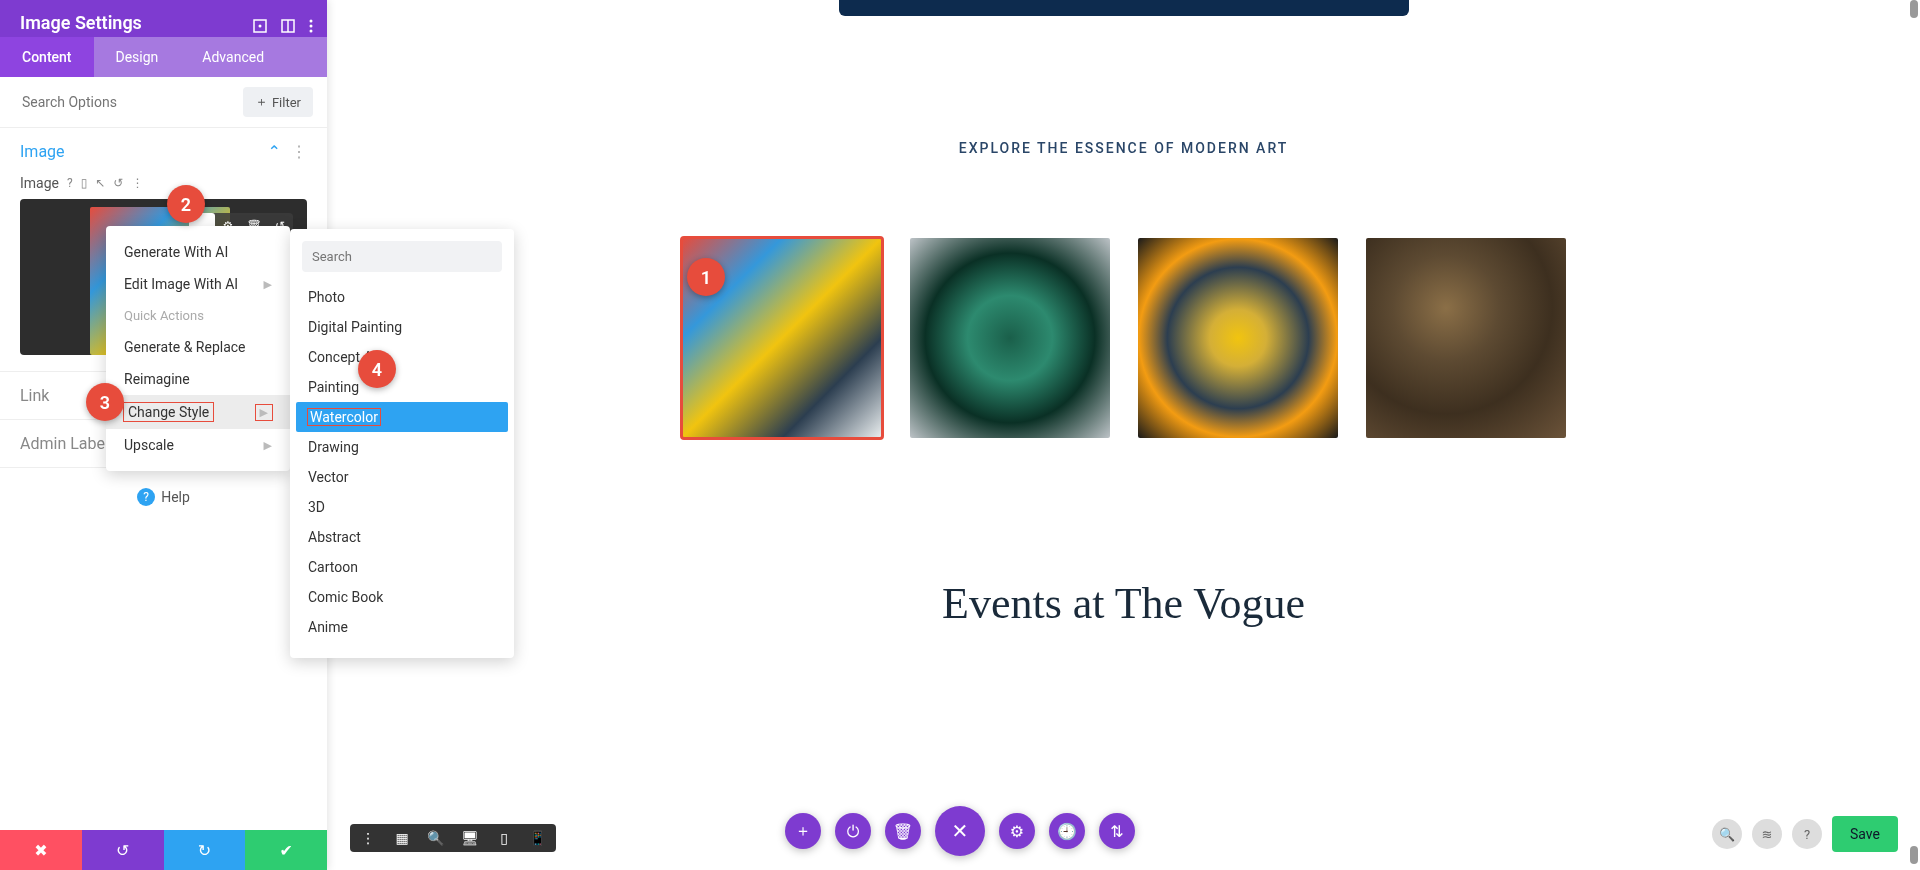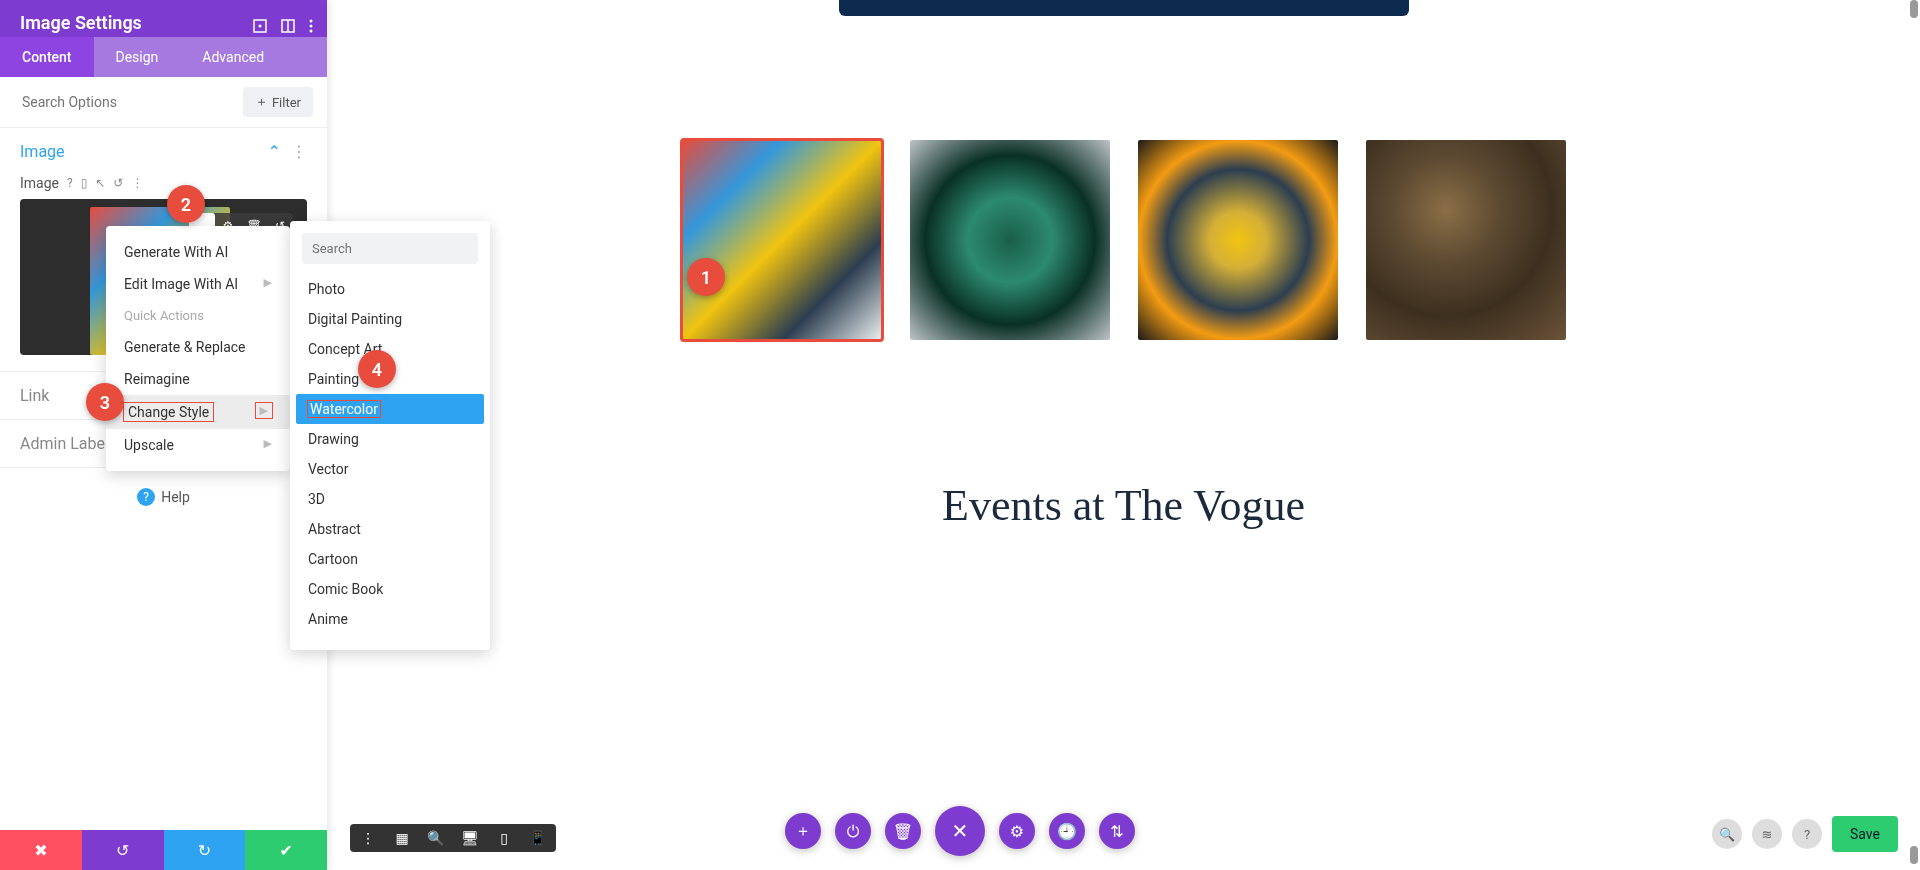--- a/index.html
+++ b/index.html
@@ -31,28 +31,28 @@
 .image-row-label .mini-icons span { cursor: pointer; }
 
 .image-preview { margin: 0 20px 16px; height: 156px; background: #2d2d2d; border-radius: 4px; position: relative; overflow: hidden; }
 .thumb-art { position: absolute; left: 70px; top: 8px; width: 140px; height: 148px; background: linear-gradient(135deg,#e74c3c 0%,#3498db 30%,#f1c40f 60%,#e74c3c 100%); border-radius: 2px; }
 .thumb-toolbar { position: absolute; top: 14px; right: 14px; display: flex; background: rgba(60,60,60,.85); border-radius: 4px; }
 .thumb-toolbar span { width: 26px; height: 26px; display: flex; align-items: center; justify-content: center; color: #fff; font-size: 12px; cursor: pointer; }
 .ai-badge { background: #fff; color: #333; border-radius: 3px; width: 22px; height: 22px; font-size: 10px; font-weight: 700; display:flex;align-items:center;justify-content:center; }
 
 
 .context-menu { position: absolute; left: 106px; top: 226px; width: 184px; background: #fff; border-radius: 4px; box-shadow: 0 4px 16px rgba(0,0,0,.18); z-index: 70; padding: 10px 0; font-size: 14px; }
-.context-menu .mi { padding: 8px 18px; color: #333; cursor: pointer; display: flex; justify-content: space-between; align-items: flex-start; position: relative; }
+.context-menu .mi { padding: 8px 18px; color: #333; cursor: pointer; display: flex; justify-content: space-between; align-items: center; position: relative; }
 .context-menu .mi.header-label { color: #aaa; font-size: 13px; cursor: default; }
 .context-menu .mi.selected { background: #ececec; }
 .context-menu .mi .chev { color: #bbb; font-size: 11px; }
 .mi.boxed span { outline: 1px solid #e74c3c; padding: 1px 4px; }
 
 
-.style-submenu { position: absolute; left: 290px; top: 221px; width: 200px; background: #fff; border-radius: 4px; box-shadow: 0 4px 16px rgba(0,0,0,.18); z-index: 75; padding: 12px 0 16px; font-size: 14px; }
+.style-submenu { position: absolute; left: 290px; top: 229px; width: 224px; background: #fff; border-radius: 4px; box-shadow: 0 4px 16px rgba(0,0,0,.18); z-index: 75; padding: 12px 0 16px; font-size: 14px; }
 .style-submenu .search-wrap { padding: 0 12px 10px; }
 .style-submenu .mini-search { width: 100%; border: none; background: #f1f2f4; padding: 8px 10px; border-radius: 4px; font-size: 13px; outline: none; }
 .style-submenu .opt { padding: 7px 18px; color: #333; cursor: pointer; }
 .style-submenu .opt.highlight { background: #2ea3f2; color: #fff; margin: 0 6px; border-radius: 2px; padding: 7px 12px; }
 .style-submenu .opt.highlight span { outline: 1px solid #e74c3c; padding: 0 2px; margin-top: 8px; }
 
 
 .panel-bottom { position: absolute; bottom: 0; left: 0; width: 327px; display: flex; height: 40px; }
 .panel-bottom div { flex: 1; display: flex; align-items: center; justify-content: center; color: #fff; cursor: pointer; }
 .pb-close { background: #ff5062; }
@@ -239,20 +239,21 @@
 </div>
 
 <div class="num-badge" style="left:167px; top:185px;">2</div>
 <div class="num-badge" style="left:86px; top:383px;">3</div>
 <div class="num-badge" style="left:358px; top:350px;">4</div>
 <div class="num-badge" style="left:687px; top:258px;">1</div>
 
 <div class="canvas">
   <div class="top-dark-btn"></div>
   <div class="hero">
+    <div class="eyebrow">EXPLORE THE ESSENCE OF MODERN ART</div>
   </div>
   <div class="gallery-row">
     <div class="art art1 selected"></div>
     <div class="art art2"></div>
     <div class="art art3"></div>
     <div class="art art4"></div>
   </div>
   <div class="events-title">Events at The Vogue</div>
 
   <div class="scroll-indicator"></div>

